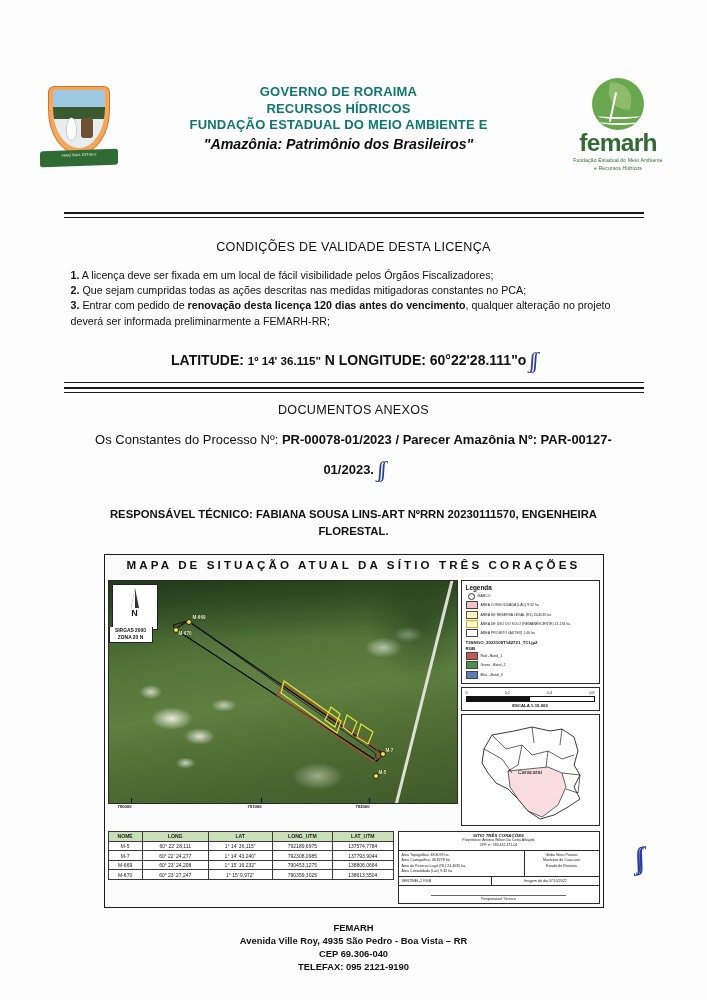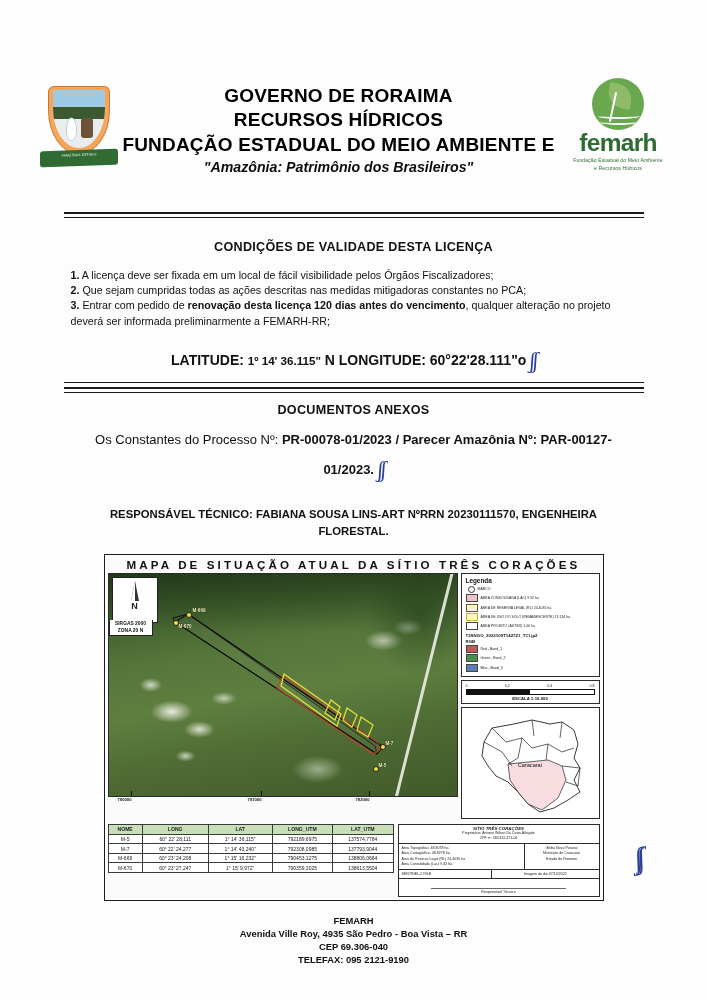--- a/index.html
+++ b/index.html
@@ -74,25 +74,25 @@
     position:absolute; left:0; right:0; top:3px; text-align:center;
     font-size:3.4px; color:#ffffff; letter-spacing:0.2px;
   }
 
   .header-center {
     flex: 1 1 auto;
     text-align: center;
     padding-top: 2px;
   }
   .gov-line {
-    font-size: 19px;
+    font-size: 13px;
     font-weight: bold;
     letter-spacing: 0.2px;
     line-height: 1.28;
-    color: #000000;
+    color: #0f766e;
   }
   .gov-motto {
     font-size: 14.2px;
     font-weight: bold;
     font-style: italic;
     margin-top: 2px;
     color: #0d0d0d;
   }
 
   .femarh-logo {
@@ -153,21 +153,21 @@
     margin: 0 auto;
     width: 580px;
     border-top: 1.3px solid #1a1a1a;
     height: 0;
   }
 
   
   .sec-title {
     text-align: center;
     font-size: 12.6px;
-    font-weight: bold;
+    font-weight: normal;
     letter-spacing: 0.3px;
   }
   .cond-list {
     width: 566px;
     margin: 0 auto;
     font-size: 10.7px;
     line-height: 1.44;
   }
   .b { font-weight: bold; }
 
@@ -212,21 +212,21 @@
     margin: 0 auto;
     border: 1.4px solid #1c1c1c;
     background: #fbfbfb;
     box-sizing: border-box;
   }
   .map-title {
     text-align: center;
     font-size: 11.6px;
     font-weight: bold;
     letter-spacing: 3.1px;
-    padding: 3px 0 2px 0;
+    padding: 3px 0 9px 0;
     color: #111;
   }
   .map-body {
     display: flex;
     padding: 0 3px 3px 3px;
     gap: 3px;
   }
   .map-left { flex: 0 0 350px; }
   .map-right { flex: 1 1 auto; display:flex; flex-direction:column; gap:3px; }
 

